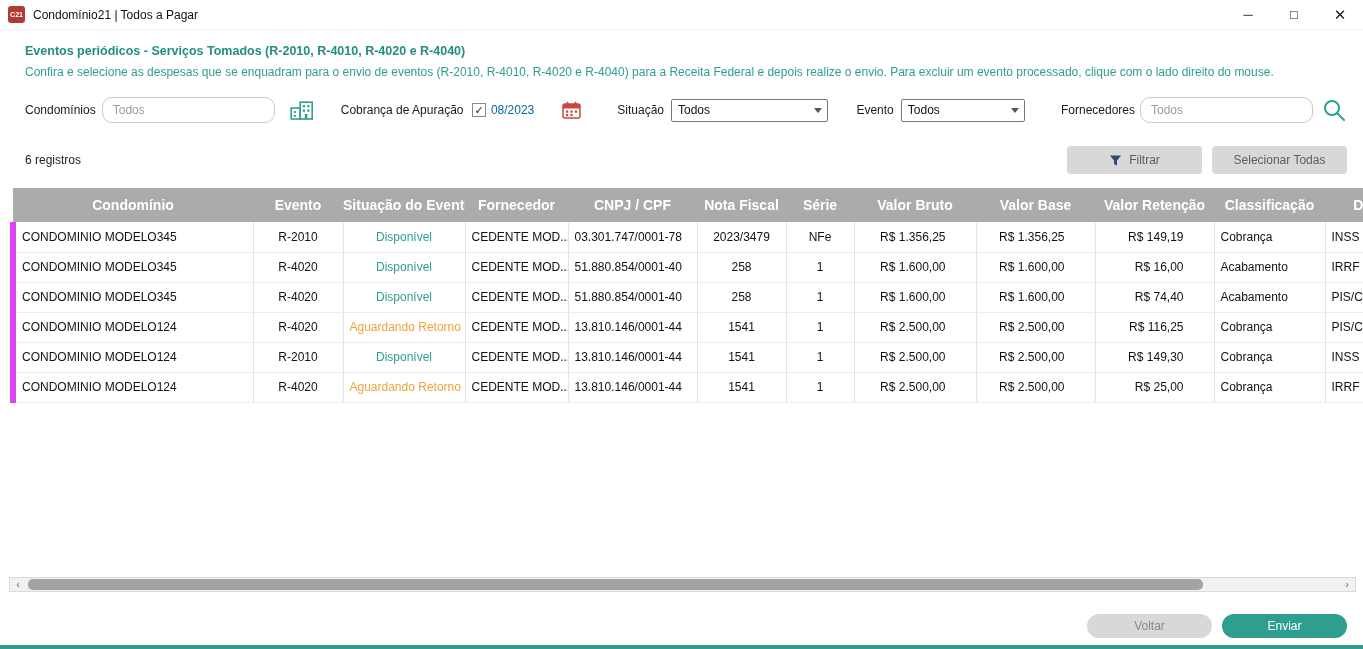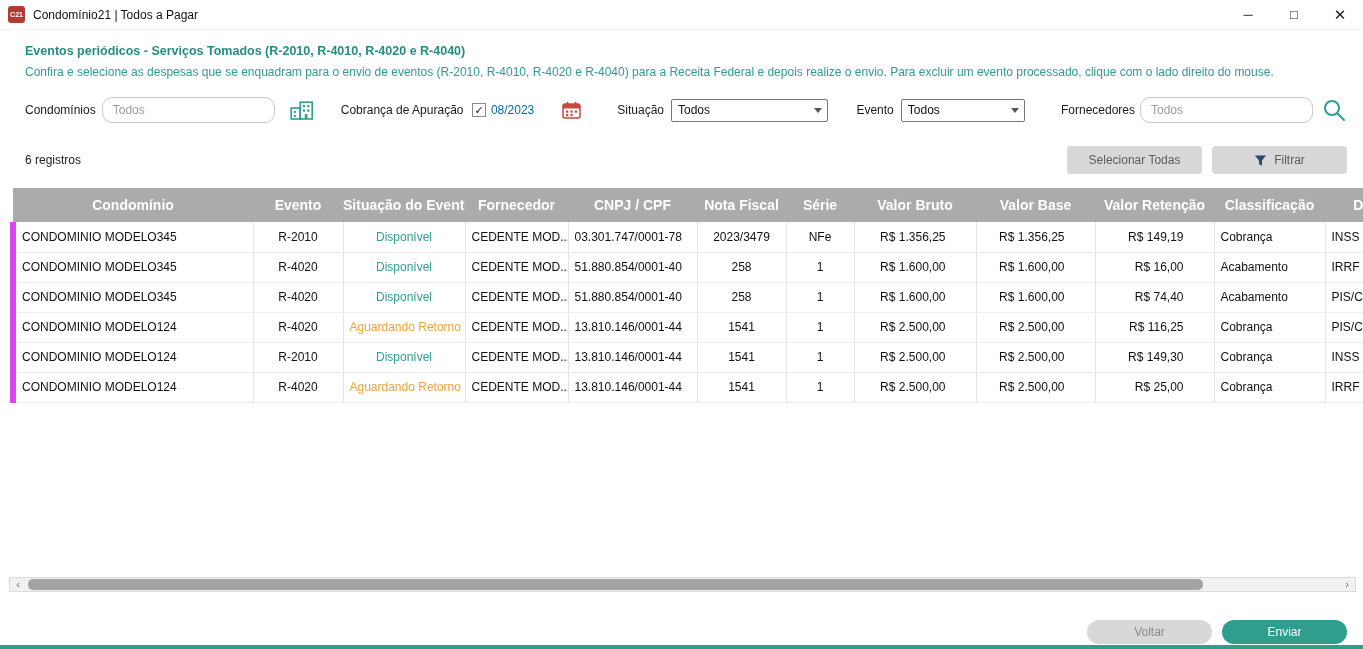--- a/index.html
+++ b/index.html
@@ -52,21 +52,21 @@
   td.status-available { color:var(--status-available,#2E9E8F); }
   td.status-waiting { color:var(--status-waiting,#F0A23C); }
 
   
   .hscroll { position:absolute; top:577px; left:9px; width:1347px; height:15px; background:#f1f1f1; border:1px solid #dadada; display:flex; align-items:center; }
   .scroll-arrow { width:16px; text-align:center; color:#707070; font-size:11px; line-height:13px; flex:0 0 auto; cursor:default; }
   .scroll-arrow.right { margin-left:auto; }
   .scroll-thumb { width:1175px; height:11px; background:#a3a3a3; border-radius:5px; margin-left:2px; flex:0 0 auto; }
 
   
-  .footer-bar { position:absolute; right:16px; bottom:5px; display:flex; gap:10px; }
+  .footer-bar { position:absolute; right:16px; bottom:11px; display:flex; gap:10px; }
   .btn-footer { width:125px; height:24px; border:none; border-radius:12px; font-size:12px; font-family:inherit; display:inline-flex; align-items:center; justify-content:center; cursor:default; }
   .btn-voltar { background:#d8d8d8; color:#8a8a8a; }
   .btn-enviar { background:var(--accent,#2E9E8F); color:#fff; }
   .bottom-strip { position:absolute; left:0; bottom:0; width:100%; height:4px; background:var(--accent,#2E9E8F); }
 
   
   .ml15 { margin-left:15px; } .ml27 { margin-left:27px; } .ml28 { margin-left:28px; }
   .ml36 { margin-left:36px; } .ml8 { margin-left:8px; } .ml5 { margin-left:5px; }
 </style>
 </head>
@@ -142,29 +142,29 @@
       <circle cx="11" cy="11" r="7"></circle>
       <line x1="16.5" y1="16.5" x2="23" y2="23"></line>
     </svg>
   </span>
 </div>
 
 <div class="records-bar">
   <span class="records-count">6 registros</span>
   <div class="action-buttons">
     <button class="btn-gray">
-      <span>Selecionar Todas</span>
-    </button>
-    <button class="btn-gray">
       <span class="icon-btn">
         <svg width="13" height="13" viewBox="0 0 14 14">
           <path d="M1 1.5 H13 L8.6 7 V12.6 L5.4 10.8 V7 Z" fill="#2C4A6E"></path>
         </svg>
       </span>
       <span>Filtrar</span>
+    </button>
+    <button class="btn-gray">
+      <span>Selecionar Todas</span>
     </button>
   </div>
 </div>
 
 <div class="table-wrap">
   <table>
     <thead>
       <tr id="thead-row">
           <th style="width: 240px;">Condomínio</th>
           <th style="width: 90px;">Evento</th>

